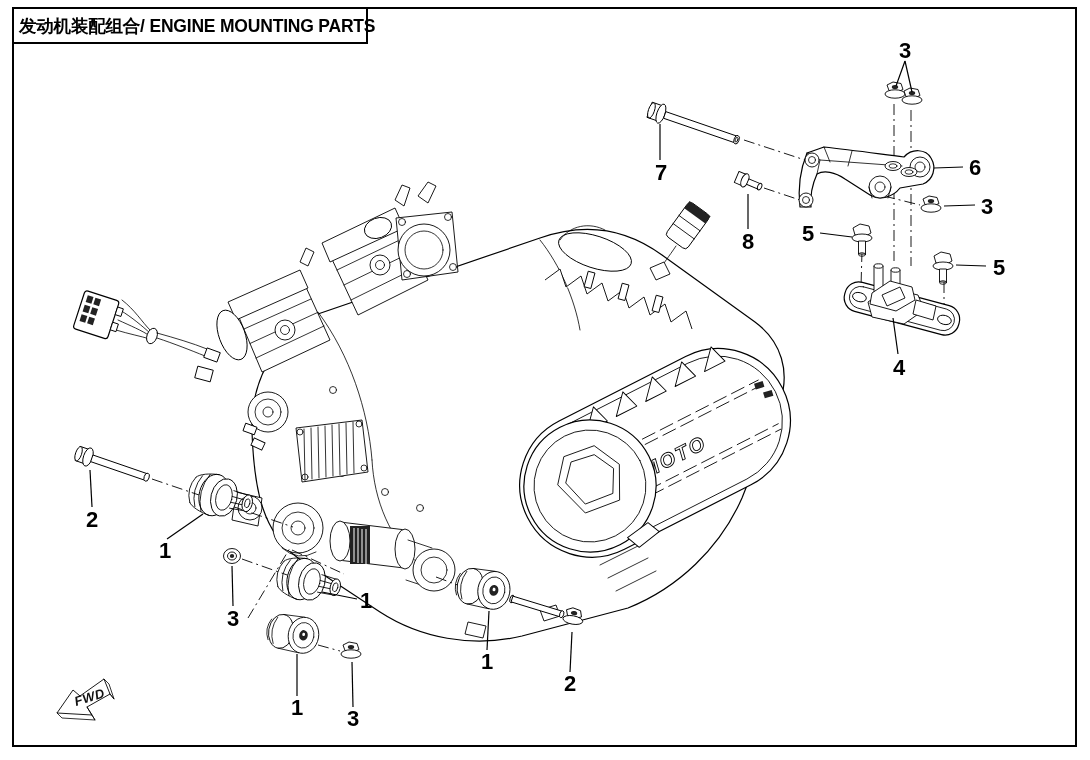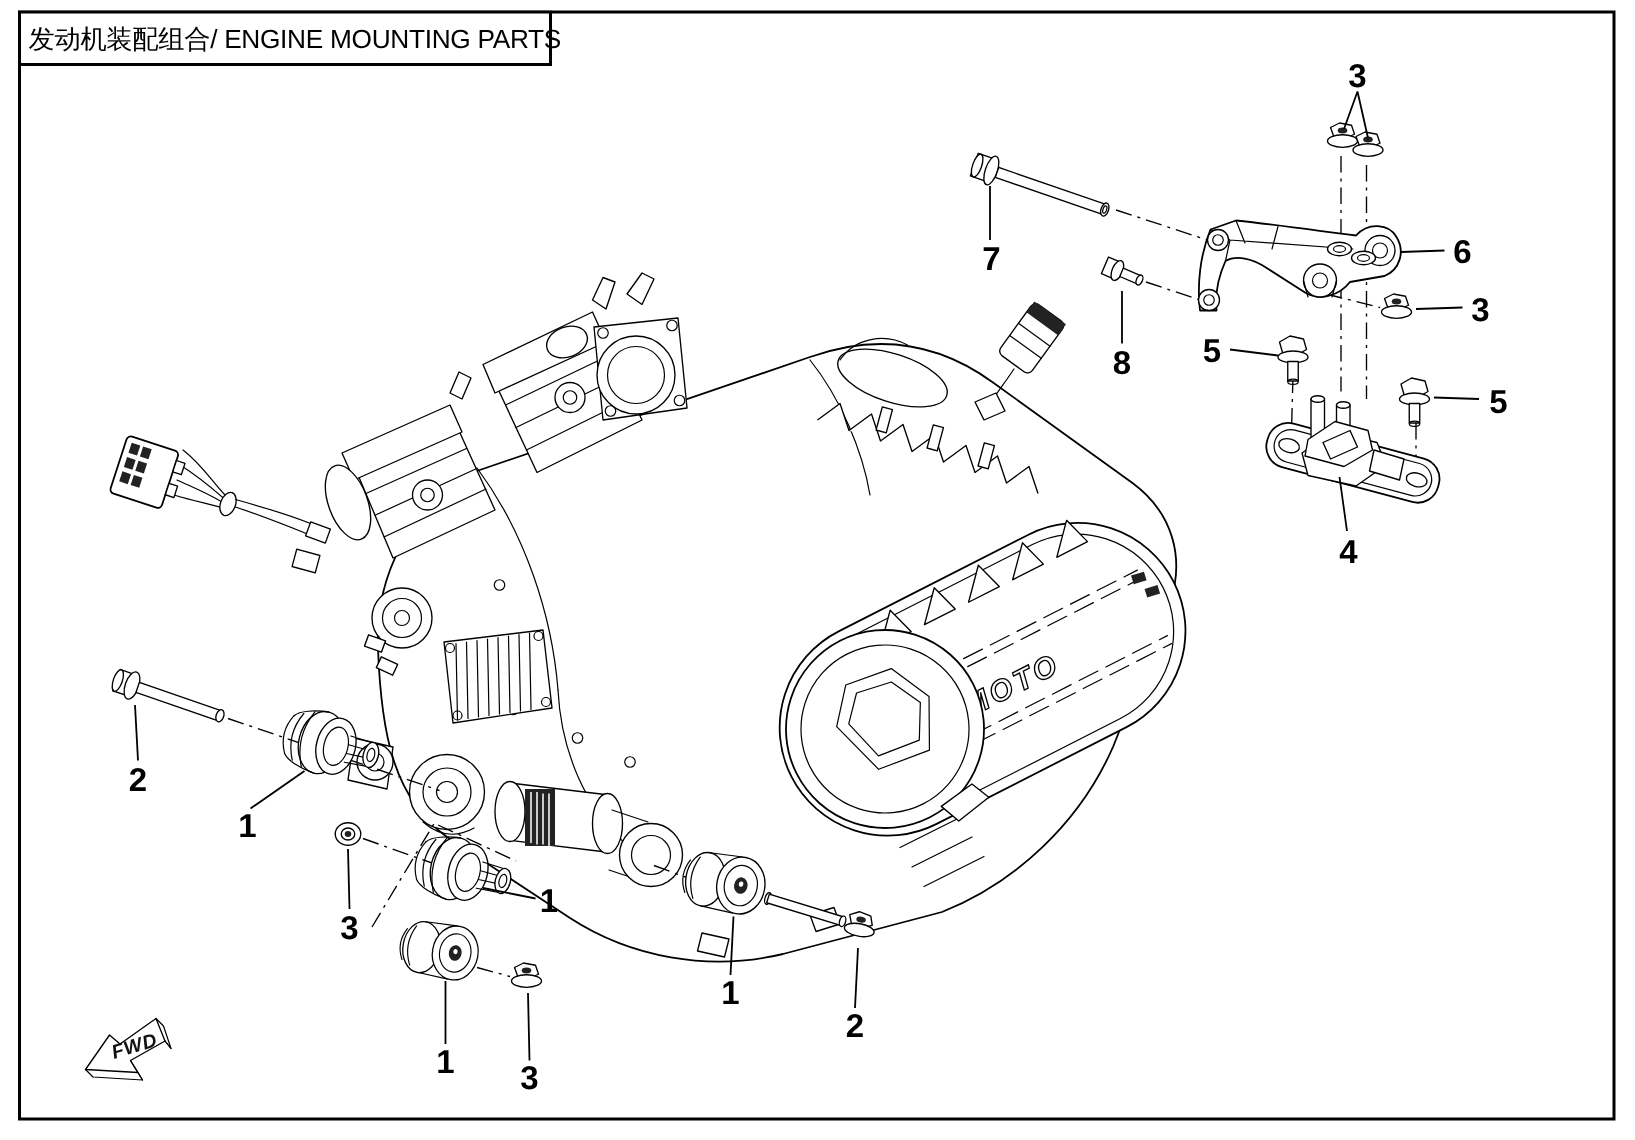--- a/index.html
+++ b/index.html
@@ -1,21 +1,21 @@
 <!DOCTYPE html>
 <html><head>
 <meta charset="utf-8">
 <style>
   html,body{margin:0;padding:0;background:#fff;}
   #page{position:relative;width:1090px;height:760px;background:#fff;overflow:hidden;
         font-family:"Liberation Sans","DejaVu Sans",sans-serif;}
   #frame{position:absolute;left:12px;top:7px;width:1065px;height:740px;border:2px solid #000;box-sizing:border-box;}
   #titlebox{position:absolute;left:12px;top:7px;width:356px;height:37px;border:2px solid #000;box-sizing:border-box;
             background:#fff;display:flex;align-items:center;padding-left:5px;}
-  #titlebox span{font-weight:normal;font-size:17.5px;letter-spacing:-0.2px;color:#000;white-space:nowrap;text-align:center;}
+  #titlebox span{font-weight:bold;font-size:17.5px;letter-spacing:-0.2px;color:#000;white-space:nowrap;text-align:center;}
   svg{position:absolute;left:0;top:0;}
   .t{stroke:#000;fill:none;stroke-width:0.8;stroke-linecap:round;stroke-linejoin:round;}
   .fw{fill:#fff;stroke:#000;stroke-width:1.2;stroke-linejoin:round;}
   .fw2{fill:#fff;stroke:#000;stroke-width:0.9;stroke-linejoin:round;}
   .fd{fill:#222;stroke:none;}
   .lead{stroke:#000;stroke-width:1.2;fill:none;}
   .axis{stroke:#000;stroke-width:0.9;fill:none;stroke-dasharray:11 4 2 4;}
   .callout{font-weight:bold;font-size:22px;fill:#000;text-anchor:middle;}
   .brand{font-weight:bold;font-style:italic;font-size:20px;letter-spacing:2.5px;
          fill:#fff;stroke:#000;stroke-width:0.9;}

